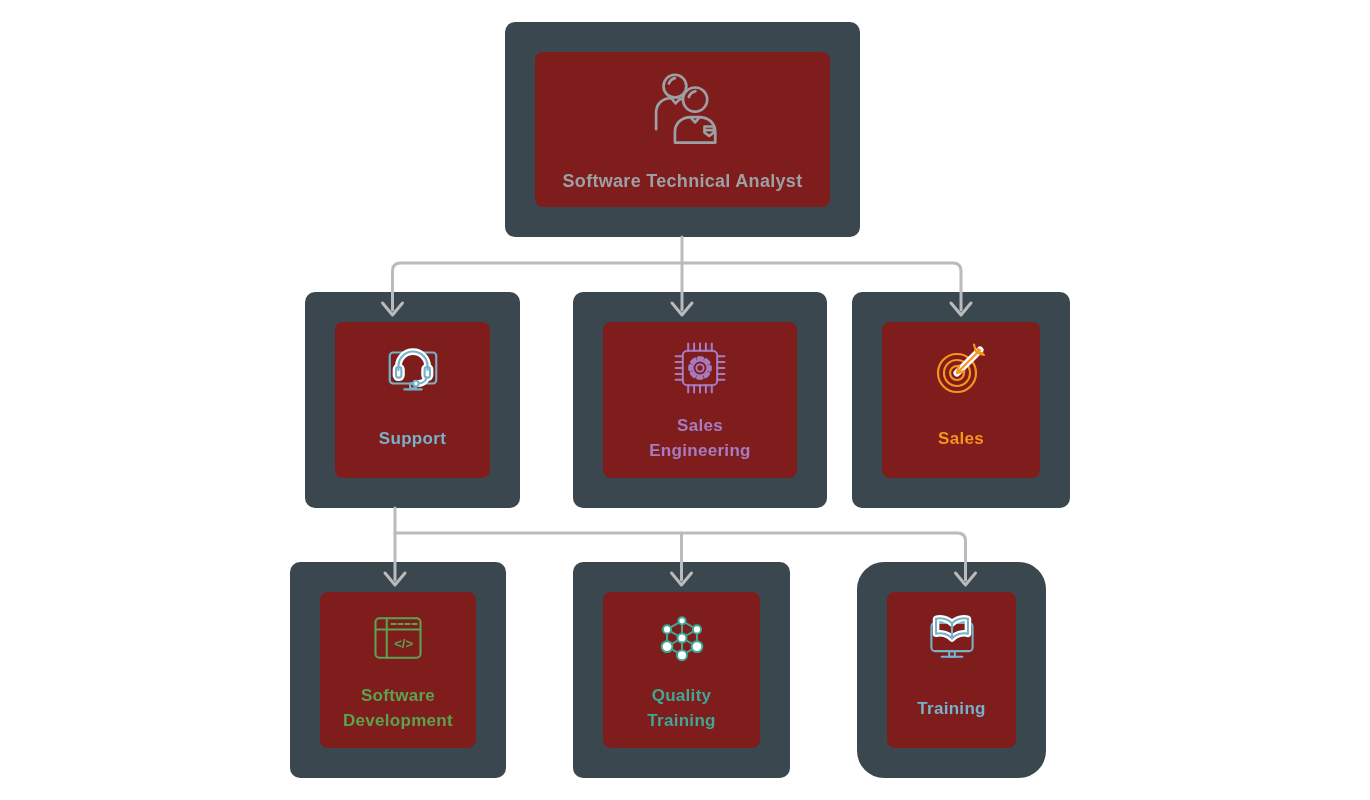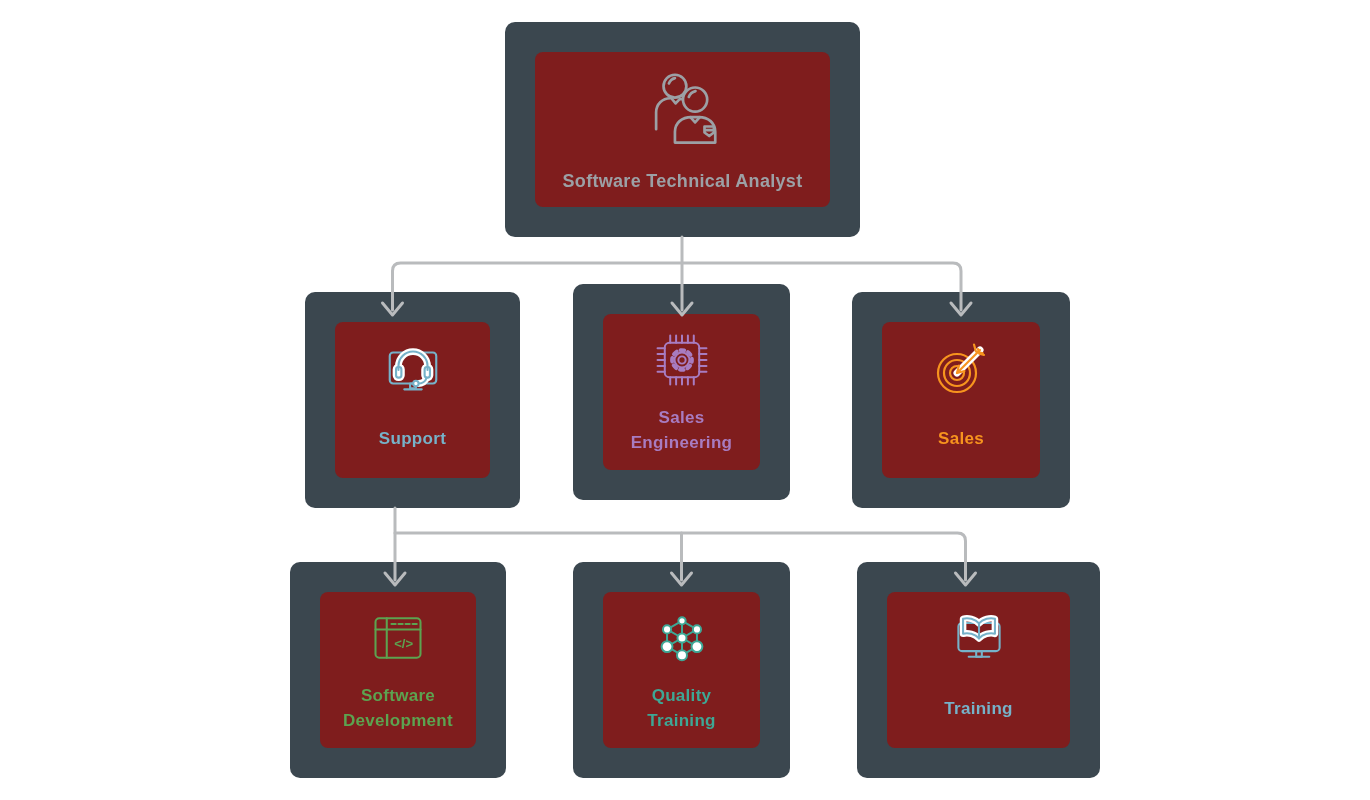--- a/index.html
+++ b/index.html
@@ -45,25 +45,25 @@
     font-weight:bold;
     text-align:center;
     letter-spacing:0.3px;
     line-height:1.45;
   }
   .root-node .node-label { font-size:18px; white-space:nowrap; }
   .child-node .node-label { font-size:17px; width:126px; }
   
   .n-root     { left:505px; top:22px;  width:355px; height:215px; }
   .n-support  { left:285px; top:292px; width:215px; height:216px;margin-left:20px; }
-  .n-saleseng { left:573px; top:284px; width:217px; height:216px; }
+  .n-saleseng { left:573px; top:292px; width:254px; height:216px; }
   .n-sales    { left:852px; top:292px; width:218px; height:216px; }
   .n-softdev  { left:290px; top:562px; width:216px; height:216px; }
   .n-qa       { left:573px; top:562px; width:217px; height:216px; }
-  .n-training { left:857px; top:562px; width:243px; height:216px; }
+  .n-training { left:857px; top:562px; width:189px; height:216px;border-radius:27px; }
   
   .connectors {
     position:absolute; left:0; top:0;
     z-index:5; pointer-events:none;
   }
   .icon-svg { display:block; }
 </style>
 </head>
 <body>
 

